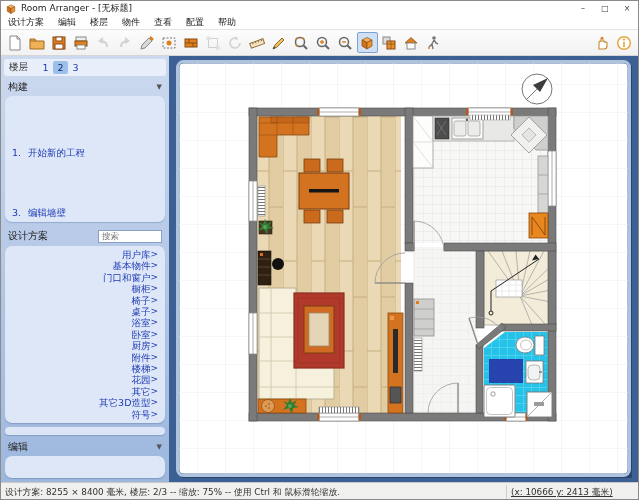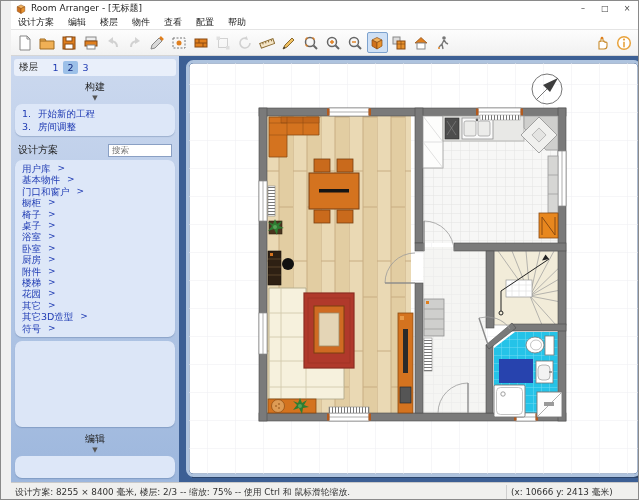--- a/index.html
+++ b/index.html
@@ -1,17 +1,17 @@
 <!DOCTYPE html>
 <html><head>
 <meta charset="utf-8">
 <style>
   html,body{margin:0;padding:0;background:#777;}
   *{box-sizing:border-box;font-family:"DejaVu Sans",sans-serif;}
-  .window{width:639px;height:500px;display:flex;flex-direction:column;background:#f0f0f0;overflow:hidden;border:1px solid #8a8a8a;padding-left:10px;}
+  .window{width:639px;height:500px;display:flex;flex-direction:column;background:#f0f0f0;overflow:hidden;border:1px solid #8a8a8a;}
   
   .titlebar{height:15px;background:#fff;display:flex;align-items:center;padding-left:4px;font-size:9px;color:#222;flex:0 0 15px;}
   .appicon{width:12px;height:12px;margin-right:4px;display:inline-flex;}
   .titlebar .title{flex:1;white-space:nowrap;}
   .wincontrols{display:flex;height:100%;}
   .winbtn{width:22px;text-align:center;font-size:8px;color:#444;line-height:15px;cursor:default;}
   
   .menubar{height:14px;background:#fff;border-bottom:1px solid #e4e4e4;display:flex;align-items:flex-end;font-size:9px;color:#222;flex:0 0 14px;}
   .menuitem{padding:0 7px;line-height:14px;}
   
@@ -21,40 +21,40 @@
   .tbtn.disabled{opacity:.4;filter:grayscale(1);}
   .tbtn.active{background:#cfe0f5;border-color:#7da2ce;}
   .tb-right{margin-left:auto;display:flex;}
   
   .main{flex:1;display:flex;min-height:0;}
   .sidebar{width:168px;flex:0 0 168px;background:linear-gradient(#ccd9ef,#9db7dd);display:flex;flex-direction:column;padding:2px 0;font-size:9.5px;overflow:hidden;}
   .floorsrow{height:17px;margin:1px 3px 2px;background:#e9effa;border-radius:3px;display:flex;align-items:center;padding:0 5px;color:#333;}
   .floortabs{display:flex;margin-left:10px;}
   .ftab{width:15px;text-align:center;color:#1f3bb3;border-radius:2px;line-height:13px;}
   .ftab.active{background:#9cc0e8;color:#10267d;}
-  .sechead{display:flex;align-items:center;justify-content:space-between;padding:2px 7px 1px;color:#222;font-size:10px;flex-direction:column;}
+  .sechead{display:flex;align-items:center;justify-content:space-between;padding:2px 7px 1px;color:#222;font-size:10px;}
   .sechead .arr{font-size:7px;color:#555;}
   .panel{background:#dde7f8;border-radius:7px;margin:1px 4px 4px;padding:3px 7px;box-shadow:0 1px 1px rgba(40,70,120,.25);}
-  .step{color:#1f3bb3;line-height:13px;white-space:nowrap;}
+  .step{color:#1f3bb3;line-height:13px;white-space:nowrap;margin-top:47px;}
   .step .n{display:inline-block;width:16px;}
   .addhead{display:flex;align-items:center;justify-content:space-between;padding:3px 7px 2px;}
   .addhead .t{color:#222;font-size:10px;}
   .searchbox{width:64px;height:13px;font-size:8.5px;border:1px solid #8aa0c4;background:#fff;padding:0 3px;color:#999;margin-left:48px;}
-  .catrow{display:flex;justify-content:flex-start;color:#1f3bb3;line-height:11.4px;white-space:nowrap;gap:7px;}
+  .catrow{display:flex;justify-content:flex-end;color:#1f3bb3;line-height:11.4px;white-space:nowrap;}
   .catrow .chev{color:#1f3bb3;font-size:9px;}
   .fillpanel{flex:1;margin:0 4px 3px;background:#dce6f7;border-radius:7px;box-shadow:0 1px 1px rgba(40,70,120,.25);}
   .otherlibs{color:#1f3bb3;padding:2px 8px 3px;}
   .editpanel{height:22px;margin:1px 4px 2px;background:#dde7f8;border-radius:7px;box-shadow:0 1px 1px rgba(40,70,120,.25);}
   
   .canvas{flex:1;background:#3c5f94;position:relative;min-width:0;}
   .canvas svg{position:absolute;left:0;top:0;}
   
   .statusbar{height:17px;flex:0 0 17px;background:#f0f0ee;border-top:1px solid #c9c9c9;display:flex;align-items:flex-end;font-size:8.8px;color:#333;}
   .sb-left{flex:1;border-right:1px solid #cfcfcf;padding:2px 4px 0;white-space:nowrap;overflow:hidden;}
-  .sb-right{width:118px;padding:2px 4px 0;text-align:left;white-space:nowrap;}
+  .sb-right{width:118px;padding:2px 4px 0;text-align:left;white-space:nowrap;text-decoration:underline;}
   .grip{width:13px;background:
     linear-gradient(135deg,transparent 50%,#aaa 50%,#aaa 57%,transparent 57%,transparent 71%,#aaa 71%,#aaa 78%,transparent 78%,transparent 92%,#aaa 92%);}
 </style>
 </head>
 <body>
 
 <div class="window">
 
   <div class="titlebar">
     <span class="appicon">
@@ -243,21 +243,21 @@
             <span class="ftab">3</span>
           </span>
       </div>
 
       <div class="sechead">
         <span>构建</span>
         <span class="arr">▼</span>
       </div>
       <div class="panel" id="buildSteps">
           <div class="step"><span class="n">1.</span><span>开始新的工程</span></div>
-          <div class="step"><span class="n">3.</span><span>房间调整</span></div>
+          <div class="step"><span class="n">3.</span><span>编辑墙壁</span></div>
         </div>
 
       <div class="addhead">
         <span class="t">设计方案</span>
         <input class="searchbox" placeholder="搜索" style="">
       </div>
       <div class="panel" id="catList">
           <div class="catrow">
             <span>用户库</span>
             <span class="chev">&gt;</span>

